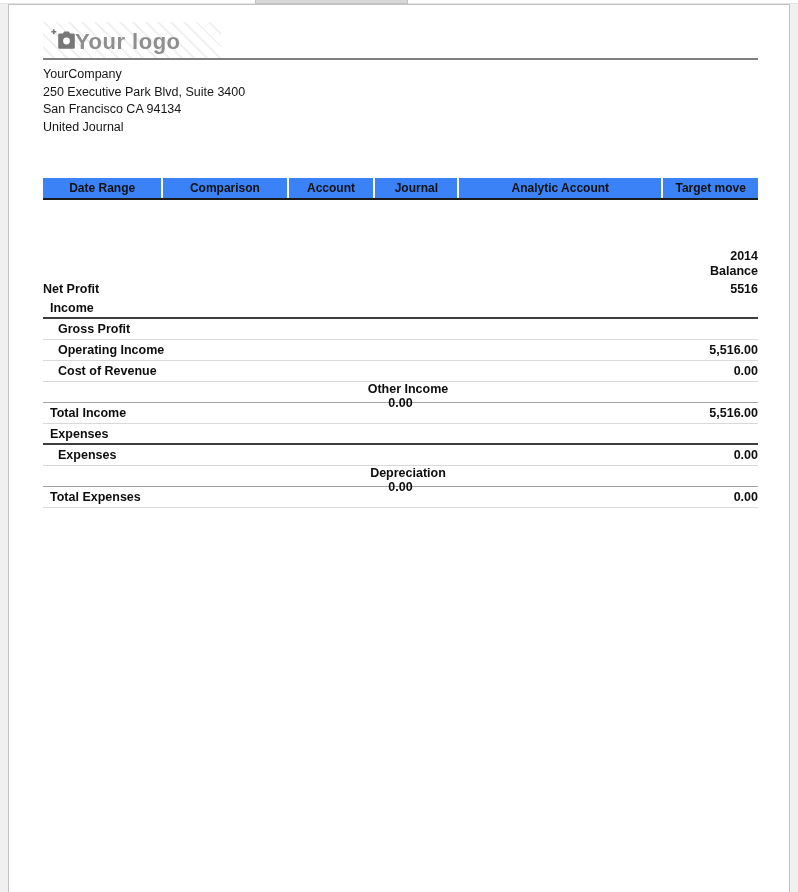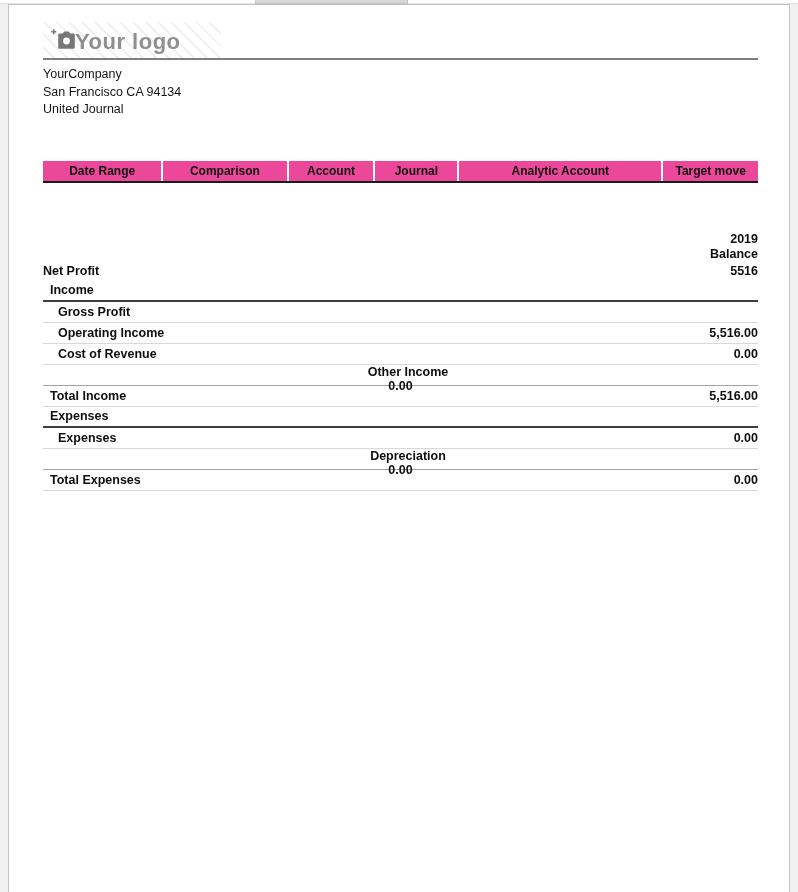--- a/index.html
+++ b/index.html
@@ -41,21 +41,21 @@
   .report-title {
     margin-top: 71px; text-align: center;
     font-size: 20px; font-weight: bold; color: #0c0c0c;
   }
   
   .filter-bar {
     margin-top: 42px; display: flex; gap: 2px;
     border-bottom: 2px solid #1a1a1a; height: 22px;
   }
   .filter-cell {
-    background: #ec4899; color: #111111;
+    background: #3b82f6; color: #111111;
     font-size: 12px; font-weight: bold;
     display: flex; align-items: center; justify-content: center;
     height: 20px;
   }
   
   .col-headers {
     margin-top: 49px; text-align: right;
     font-size: 12.5px; font-weight: bold; color: #0e0e0e; line-height: 15px;
   }
   .t-row {
@@ -88,37 +88,38 @@
             <path d="M2.8 0.2 v5 M0.3 2.7 h5" stroke="#777777" stroke-width="1.6" fill="none"></path>
             <path d="M8.5 4.6 h3.2 l1.6-2.2 h4.4 l1.6 2.2 h3.2 a1.3 1.3 0 0 1 1.3 1.3 v12.6 a1.3 1.3 0 0 1-1.3 1.3 H8.5 a1.3 1.3 0 0 1-1.3-1.3 V5.9 a1.3 1.3 0 0 1 1.3-1.3 z" fill="#777777"></path>
             <circle cx="15.5" cy="12" r="3.4" fill="#ffffff"></circle>
           </svg>
         </span>
         <span class="logo-text">Your logo</span>
       </div>
       <div class="header-rule"></div>
       <div class="address">
         <div>YourCompany</div>
+        <div>250 Executive Park Blvd, Suite 3400</div>
         <div>San Francisco CA 94134</div>
         <div>United Journal</div>
       </div>
     </div>
 
 
     <div class="filter-bar">
         <div class="filter-cell" style="flex: 120 1 0px;">Date Range</div>
         <div class="filter-cell" style="flex: 125 1 0px;">Comparison</div>
         <div class="filter-cell" style="flex: 86 1 0px;">Account</div>
         <div class="filter-cell" style="flex: 83 1 0px;">Journal</div>
         <div class="filter-cell" style="flex: 205 1 0px;">Analytic Account</div>
         <div class="filter-cell" style="flex: 96 1 0px;">Target move</div>
       </div>
 
     <div class="col-headers">
-      <div>2019</div>
+      <div>2014</div>
       <div>Balance</div>
     </div>
 
     <div>
         <div class="t-row lvl0 s-plain">
           <span class="t-label">Net Profit</span>
           <span class="t-value">5516</span>
         </div>
         <div class="t-row lvl1 s-section">
           <span class="t-label">Income</span>

